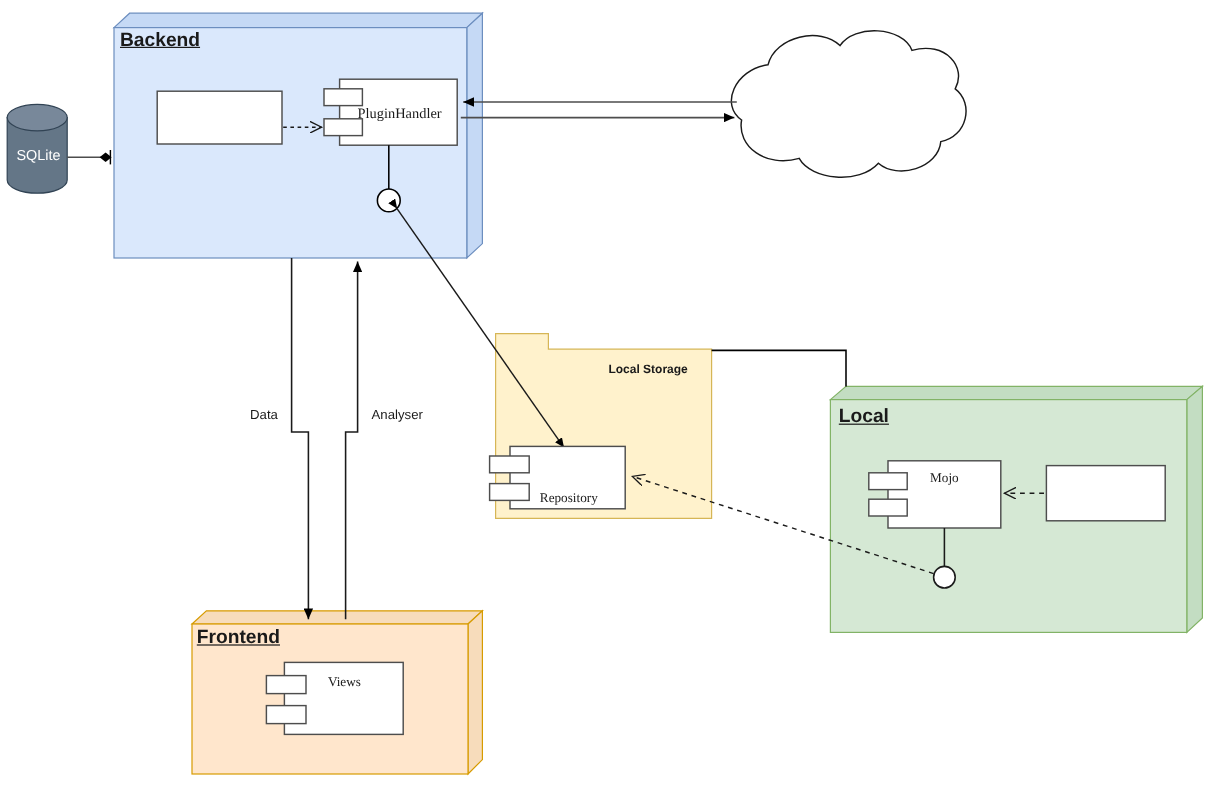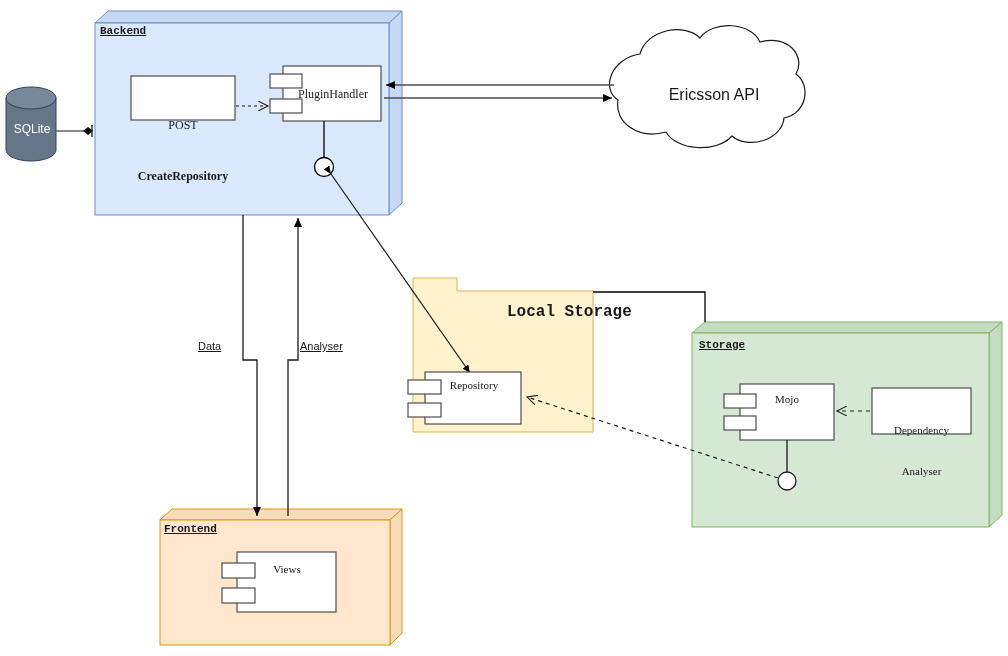--- a/index.html
+++ b/index.html
@@ -21,29 +21,29 @@
     width: 1008px;
     height: 656px;
   }
   .lbl {
     position: absolute;
     white-space: pre;
     pointer-events: none;
   }
   
   .pkg-name {
-    font-family: Liberation Mono, monospace;
-    font-size: 11px;
+    font-family: Liberation Sans, sans-serif;
+    font-size: 16px;
     font-weight: bold;
     color: #1a1a1a;
     text-decoration: underline;
   }
   .pkg-name-plain {
-    font-family: Liberation Mono, monospace;
-    font-size: 16px;
+    font-family: Liberation Sans, sans-serif;
+    font-size: 10px;
     font-weight: bold;
     color: #1a1a1a;
   }
   .comp-name {
     font-family: "Liberation Serif", serif;
     font-size: 12px;
     color: #1a1a1a;
     text-align: center;
   }
   .comp-name-sm {
@@ -61,22 +61,21 @@
   .db-name {
     font-family: "Liberation Sans", sans-serif;
     font-size: 12px;
     color: #ffffff;
     text-align: center;
   }
   .edge-label {
     font-family: "Liberation Sans", sans-serif;
     font-size: 11px;
     color: #1a1a1a;
-    text-align: left;
-    text-decoration: underline;
+    text-align: center;
   }
   .box-line1 {
     font-family: "Liberation Serif", serif;
     font-size: 12px;
     color: #1a1a1a;
     text-align: center;
     display: block;
   }
   .box-line2 {
     font-family: "Liberation Serif", serif;
@@ -213,41 +212,32 @@
       <rect x="237" y="552" width="99" height="60" fill="#ffffff" stroke="#4d4d4d" stroke-width="1.2"></rect>
       <rect x="222" y="563" width="33" height="15" fill="#ffffff" stroke="#4d4d4d" stroke-width="1.2"></rect>
       <rect x="222" y="588" width="33" height="15" fill="#ffffff" stroke="#4d4d4d" stroke-width="1.2"></rect>
     </g>
   </svg>
 
   <div class="lbl db-name" style="left:6px; top:122px; width:52px;">SQLite</div>
 
   <div class="lbl pkg-name" style="left:100px; top:25px;">Backend</div>
 
-  <div class="lbl" style="left:131px; top:82px; width:104px;">
-    <span class="box-line1">POST</span>
-    <span class="box-line2">CreateRepository</span>
-  </div>
 
   <div class="lbl comp-name" style="left:287px; top:87px; width:92px;">PluginHandler</div>
 
-  <div class="lbl cloud-name" style="left:624px; top:86px; width:180px;">Ericsson API</div>
 
   <div class="lbl pkg-name-plain" style="left:507px; top:303px;">Local Storage</div>
 
-  <div class="lbl comp-name-sm" style="left:430px; top:379px; width:88px;">Repository</div>
-
-  <div class="lbl pkg-name" style="left:699px; top:339px;">Storage</div>
+  <div class="lbl comp-name-sm" style="left:430px; top:409px; width:88px;">Repository</div>
+
+  <div class="lbl pkg-name" style="left:699px; top:339px;">Local</div>
 
   <div class="lbl comp-name-sm" style="left:744px; top:393px; width:86px;">Mojo</div>
 
-  <div class="lbl two-line" style="left:872px; top:396px; width:99px;">
-    <span style="display:block;">Dependency</span>
-    <span style="display:block;">Analyser</span>
-  </div>
 
   <div class="lbl pkg-name" style="left:164px; top:523px;">Frontend</div>
 
   <div class="lbl comp-name-sm" style="left:241px; top:563px; width:92px;">Views</div>
 
   <div class="lbl edge-label" style="left:198px; top:340px; width:44px;">Data</div>
 
   <div class="lbl edge-label" style="left:300px; top:340px; width:62px;">Analyser</div>
 
 </div>

